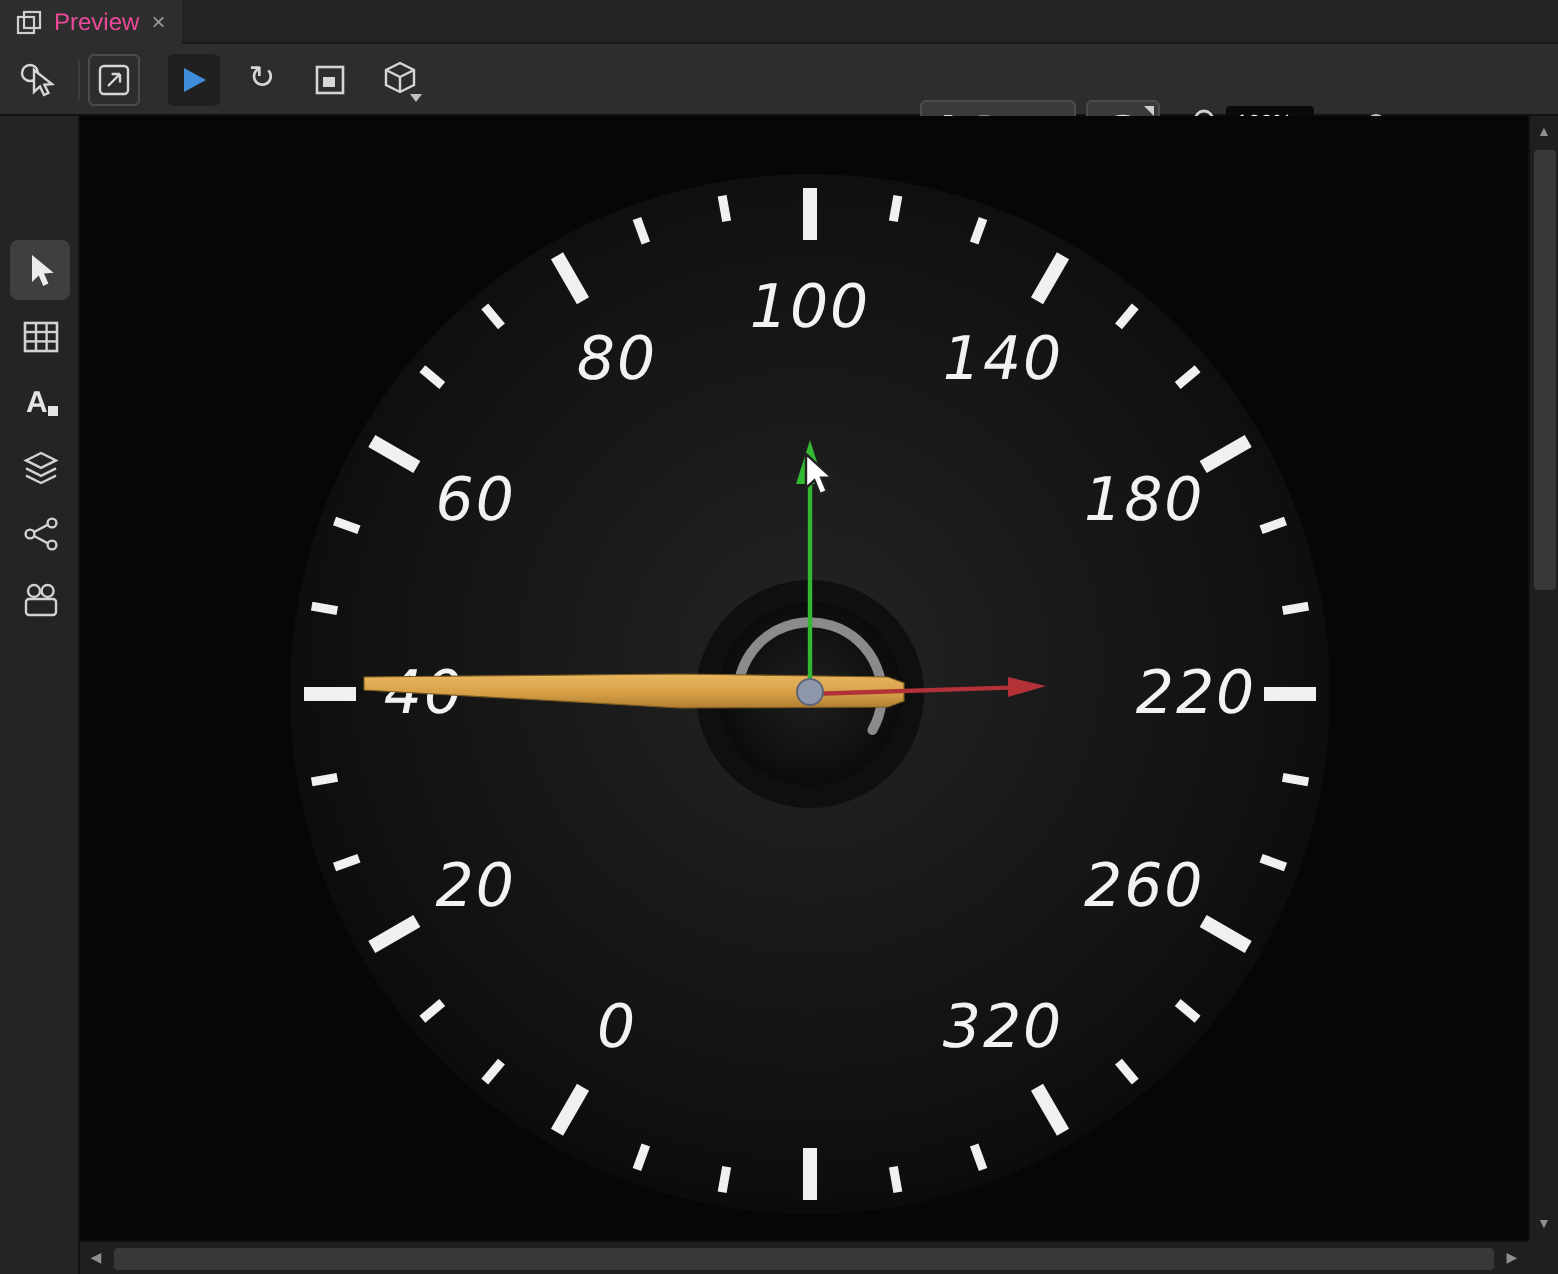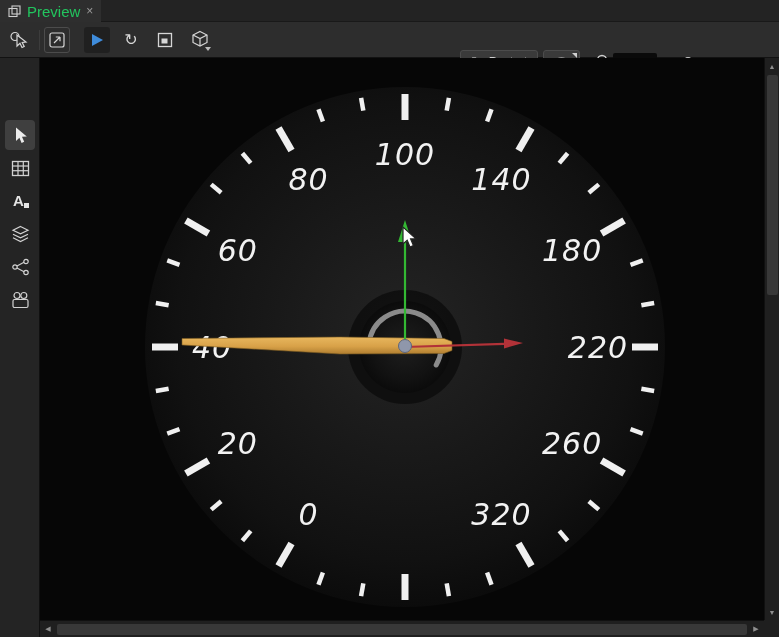--- a/index.html
+++ b/index.html
@@ -15,21 +15,21 @@
   
   .tabbar {
     position: absolute; left: 0; top: 0; width: 779px; height: 22px;
     background: #232323; border-bottom: 1px solid #191919;
   }
   .tab {
     position: absolute; left: 0; top: 0; height: 22px;
     display: flex; align-items: center; gap: 6px;
     padding: 0 8px; background: #2e2e2e;
   }
-  .tab-title { font-size: 15px; color: #22c55e; }
+  .tab-title { font-size: 12px; color: #ec4899; }
   .tab-close { font-size: 12px; color: #9a9a9a; cursor: default; }
 
   
   .toolbar {
     position: absolute; left: 0; top: 22px; width: 779px; height: 36px;
     background: #2d2d2d; border-bottom: 1px solid #121212;
   }
   .tbtn {
     position: absolute; top: 5px; width: 26px; height: 26px;
     display: flex; align-items: center; justify-content: center;

